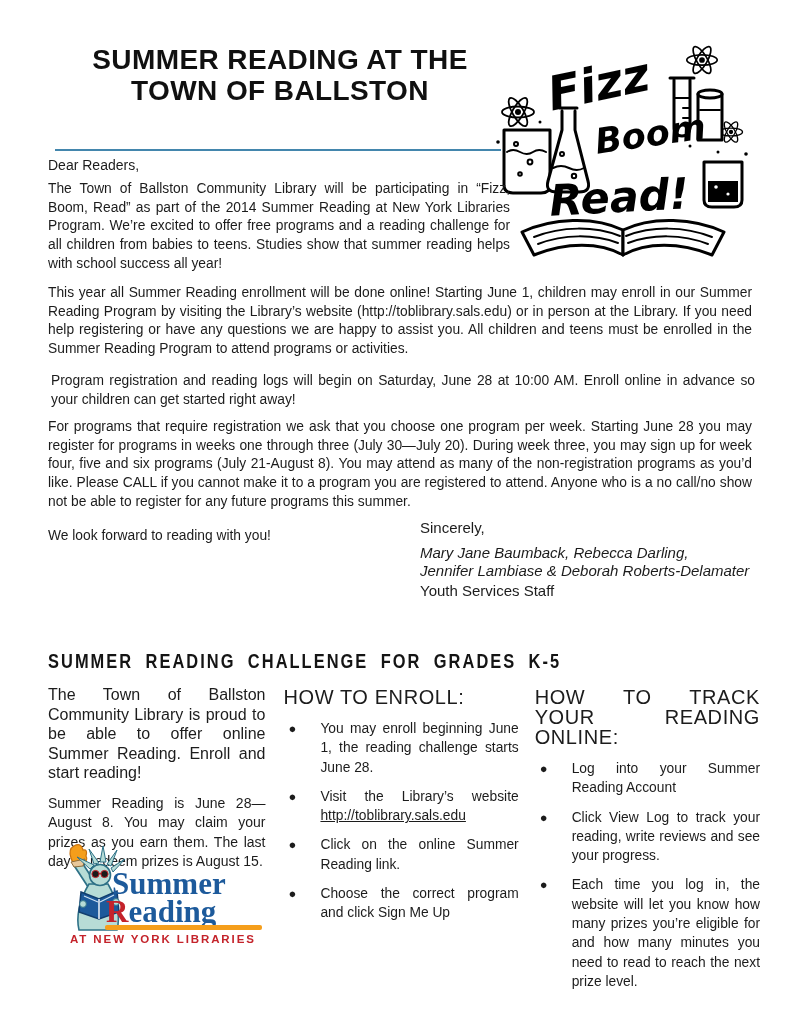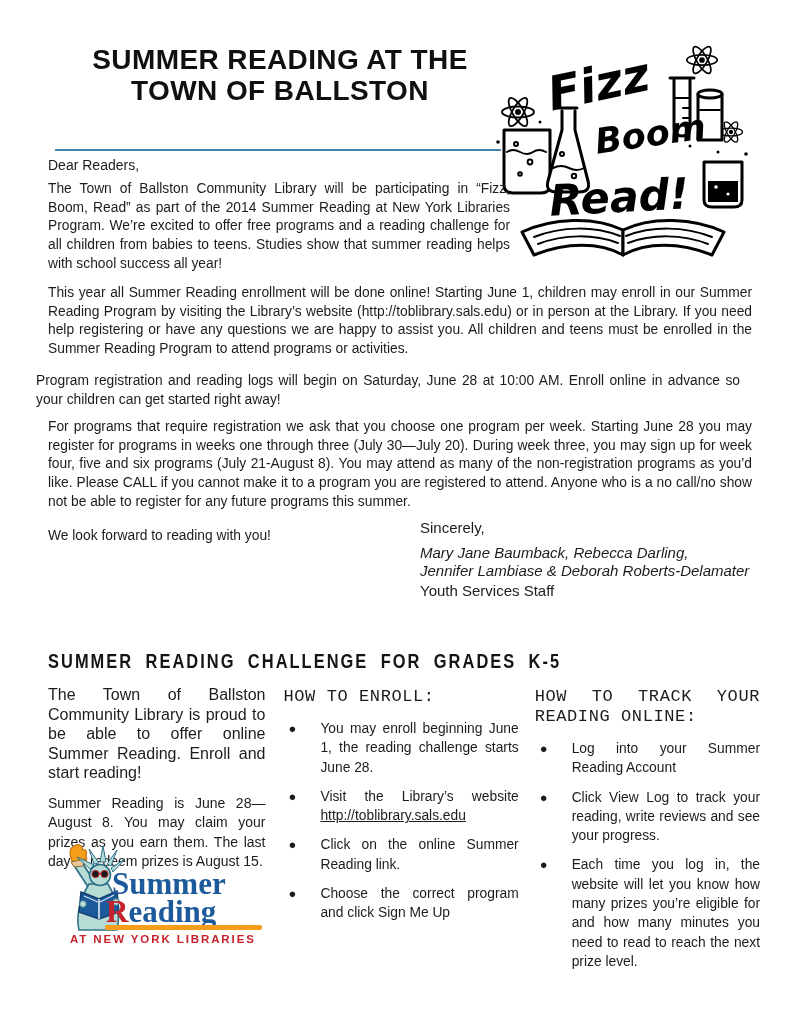--- a/index.html
+++ b/index.html
@@ -18,42 +18,42 @@
   .rule {
     position:absolute; left:55px; top:149px; width:446px; height:2px;
     background:#4386ad;
   }
   .fizz-logo { position:absolute; left:490px; top:34px; }
   
   .body-txt { font-size:13.8px; line-height:18.7px; text-align:justify; margin:0; }
   .salutation { position:absolute; left:48px; top:156px; font-size:14px; }
   .para1 { position:absolute; left:48px; top:180px; width:462px; }
   .para2 { position:absolute; left:48px; top:284px; width:704px; }
-  .para3 { position:absolute; left:36px; top:372px; width:704px; }
+  .para3 { position:absolute; left:51px; top:372px; width:704px; }
   .para4 { position:absolute; left:48px; top:418px; width:704px; }
   .closing { position:absolute; left:48px; top:527px; font-size:13.8px; }
   .signature { position:absolute; left:420px; top:519px; width:330px; font-size:15px; line-height:18px; }
   .signature .sin { margin-bottom:7px; }
   .signature .names { font-style:italic; }
   .signature .role { margin-top:2px; }
   
   .section-heading {
     position:absolute; left:48px; top:650px;
     font-size:20px; font-weight:bold; letter-spacing:2.5px; word-spacing:7px;
     transform:scaleX(0.82); transform-origin:left center; white-space:nowrap;
     color:#141414;
   }
   .cols { position:absolute; left:48px; top:685px; width:712px; display:flex; }
   .col1 { width:220px; margin-right:18px; }
   .col1 p { font-size:14px; line-height:19.5px; margin:0 0 10px; }
   .col2 { width:238px; margin-right:16px; }
   .col3 { width:228px; }
   .col-h {
-    font-size:17px; font-weight:normal; letter-spacing:0.6px;
-    margin:2px 0 12px; color:#1c1c1c; line-height:20px;font-family:Liberation Mono, monospace;
+    font-size:20px; font-weight:normal; letter-spacing:0.6px;
+    margin:2px 0 12px; color:#1c1c1c; line-height:20px;
   }
   .col3 .col-h { text-align:justify; }
   ul.blist { list-style:none; margin:0; padding:0; }
   ul.blist li { display:flex; margin-bottom:10px; }
   .bullet { flex:none; width:32px; padding-left:5px; font-size:13px; line-height:19px; }
   .btext { flex:1; font-size:13.8px; line-height:19.3px; text-align:justify; }
   .link { text-decoration:underline; cursor:pointer; }
   
   .ny-logo { position:absolute; left:50px; top:842px; }
   

